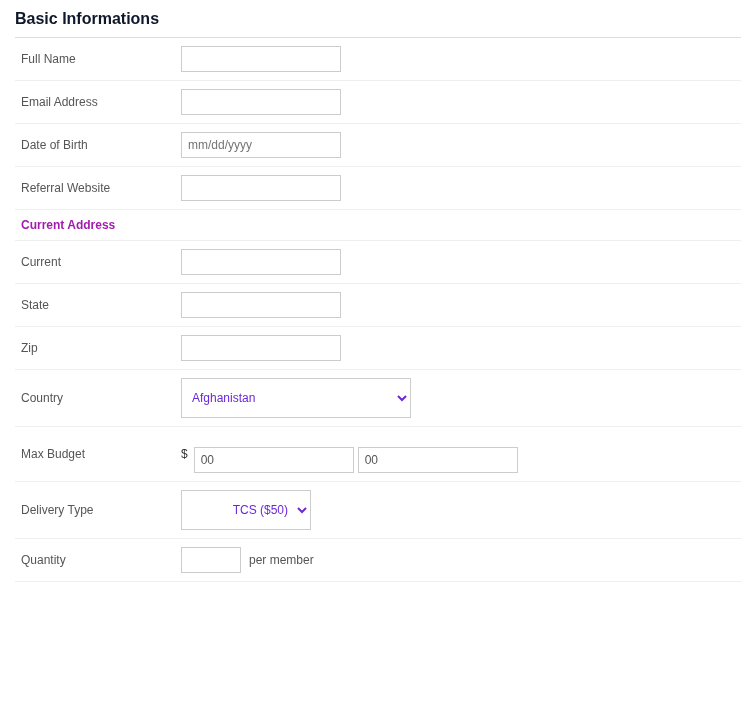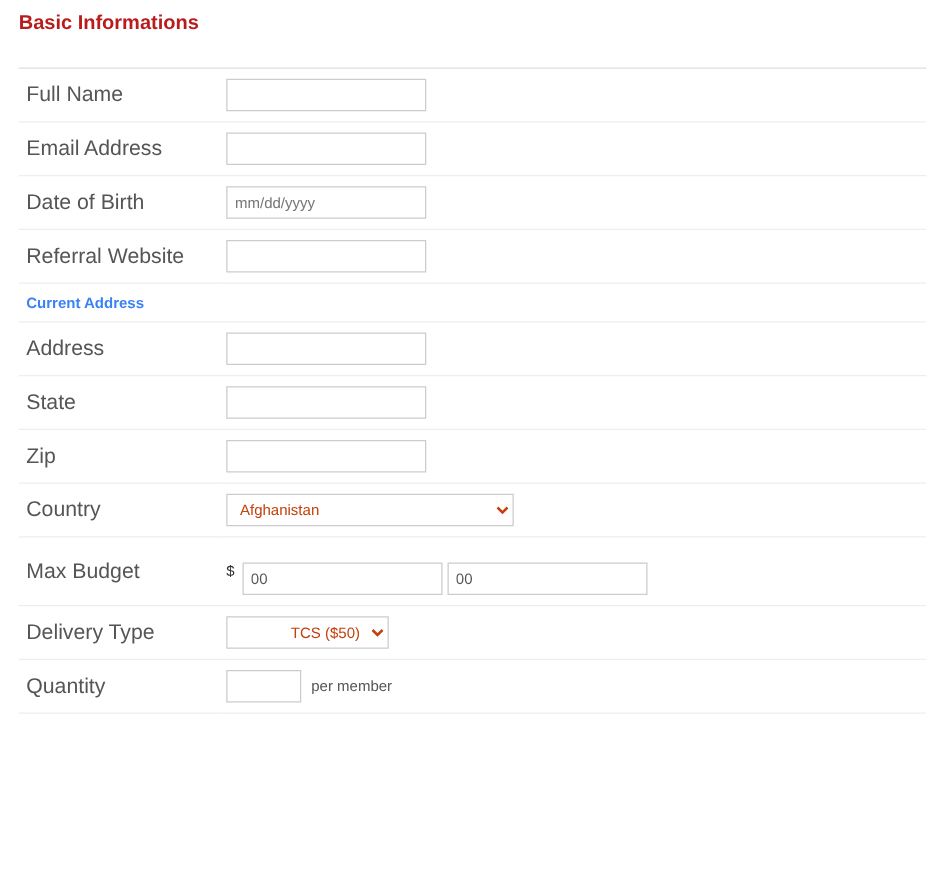--- a/index.html
+++ b/index.html
@@ -6,43 +6,43 @@
     body {
       font-family: Arial, sans-serif;
       font-size: 13px;
       color: #333;
       background: #fff;
       padding: 10px 15px;
     }
     h2 {
       font-size: 16px;
       font-weight: bold;
-      margin-bottom: 26px;
-      color: #b91c1c;
+      margin-bottom: 9px;
+      color: #0f172a;
     }
     hr.title-divider {
       border: none;
       border-top: 1px solid #ddd;
       margin-bottom: 0;
     }
     .form-table {
       width: 100%;
       border-collapse: collapse;
     }
     .form-table tr {
       border-bottom: 1px solid #eee;
     }
     .form-table td {
       padding: 8px 6px;
       vertical-align: middle;
     }
     .form-table td.label-cell {
       width: 160px;
       color: #555;
-      font-size: 17px;
+      font-size: 12px;
       margin-left: 32px;
     }
     .form-table input[type="text"],
     .form-table input[type="email"],
     .form-table textarea {
       border: 1px solid #ccc;
       padding: 4px 6px;
       font-size: 12px;
       color: #555;
       outline: none;
@@ -54,41 +54,41 @@
     }
     .form-table textarea {
       width: 160px;
       height: 50px;
       resize: vertical;
     }
     .form-table select {
       border: 1px solid #ccc;
       padding: 4px 6px;
       font-size: 12px;
-      color: #c2410c;
-      height: 26px;
+      color: #6d28d9;
+      height: 40px;
       background: #fff;
     }
     .gender-row label {
       font-size: 12px;
       margin-right: 10px;
       color: #555;
     }
     .gender-row input[type="radio"] {
       margin-right: 3px;
     }
     .inline-group {
       display: flex;
       align-items: center;
       gap: 4px;
     }
     .current-address-label {
       font-size: 12px;
       font-weight: bold;
-      color: #3b82f6;
+      color: #a21caf;
       padding: 8px 6px 4px 6px;
     }
     .budget-row .dollar {
       font-size: 12px;
       margin-right: 2px;
     }
     .per-member {
       font-size: 12px;
       color: #555;
       margin-left: 4px;
@@ -154,21 +154,21 @@
       <td>
         <input type="text" style="">
       </td>
     </tr>
 
     <tr>
       <td colspan="2" class="current-address-label">Current Address</td>
     </tr>
 
     <tr>
-      <td class="label-cell">Address</td>
+      <td class="label-cell">Current</td>
       <td>
         <input type="text" style="">
       </td>
     </tr>
 
 
     <tr>
       <td class="label-cell">State</td>
       <td>
         <input type="text" style="">

